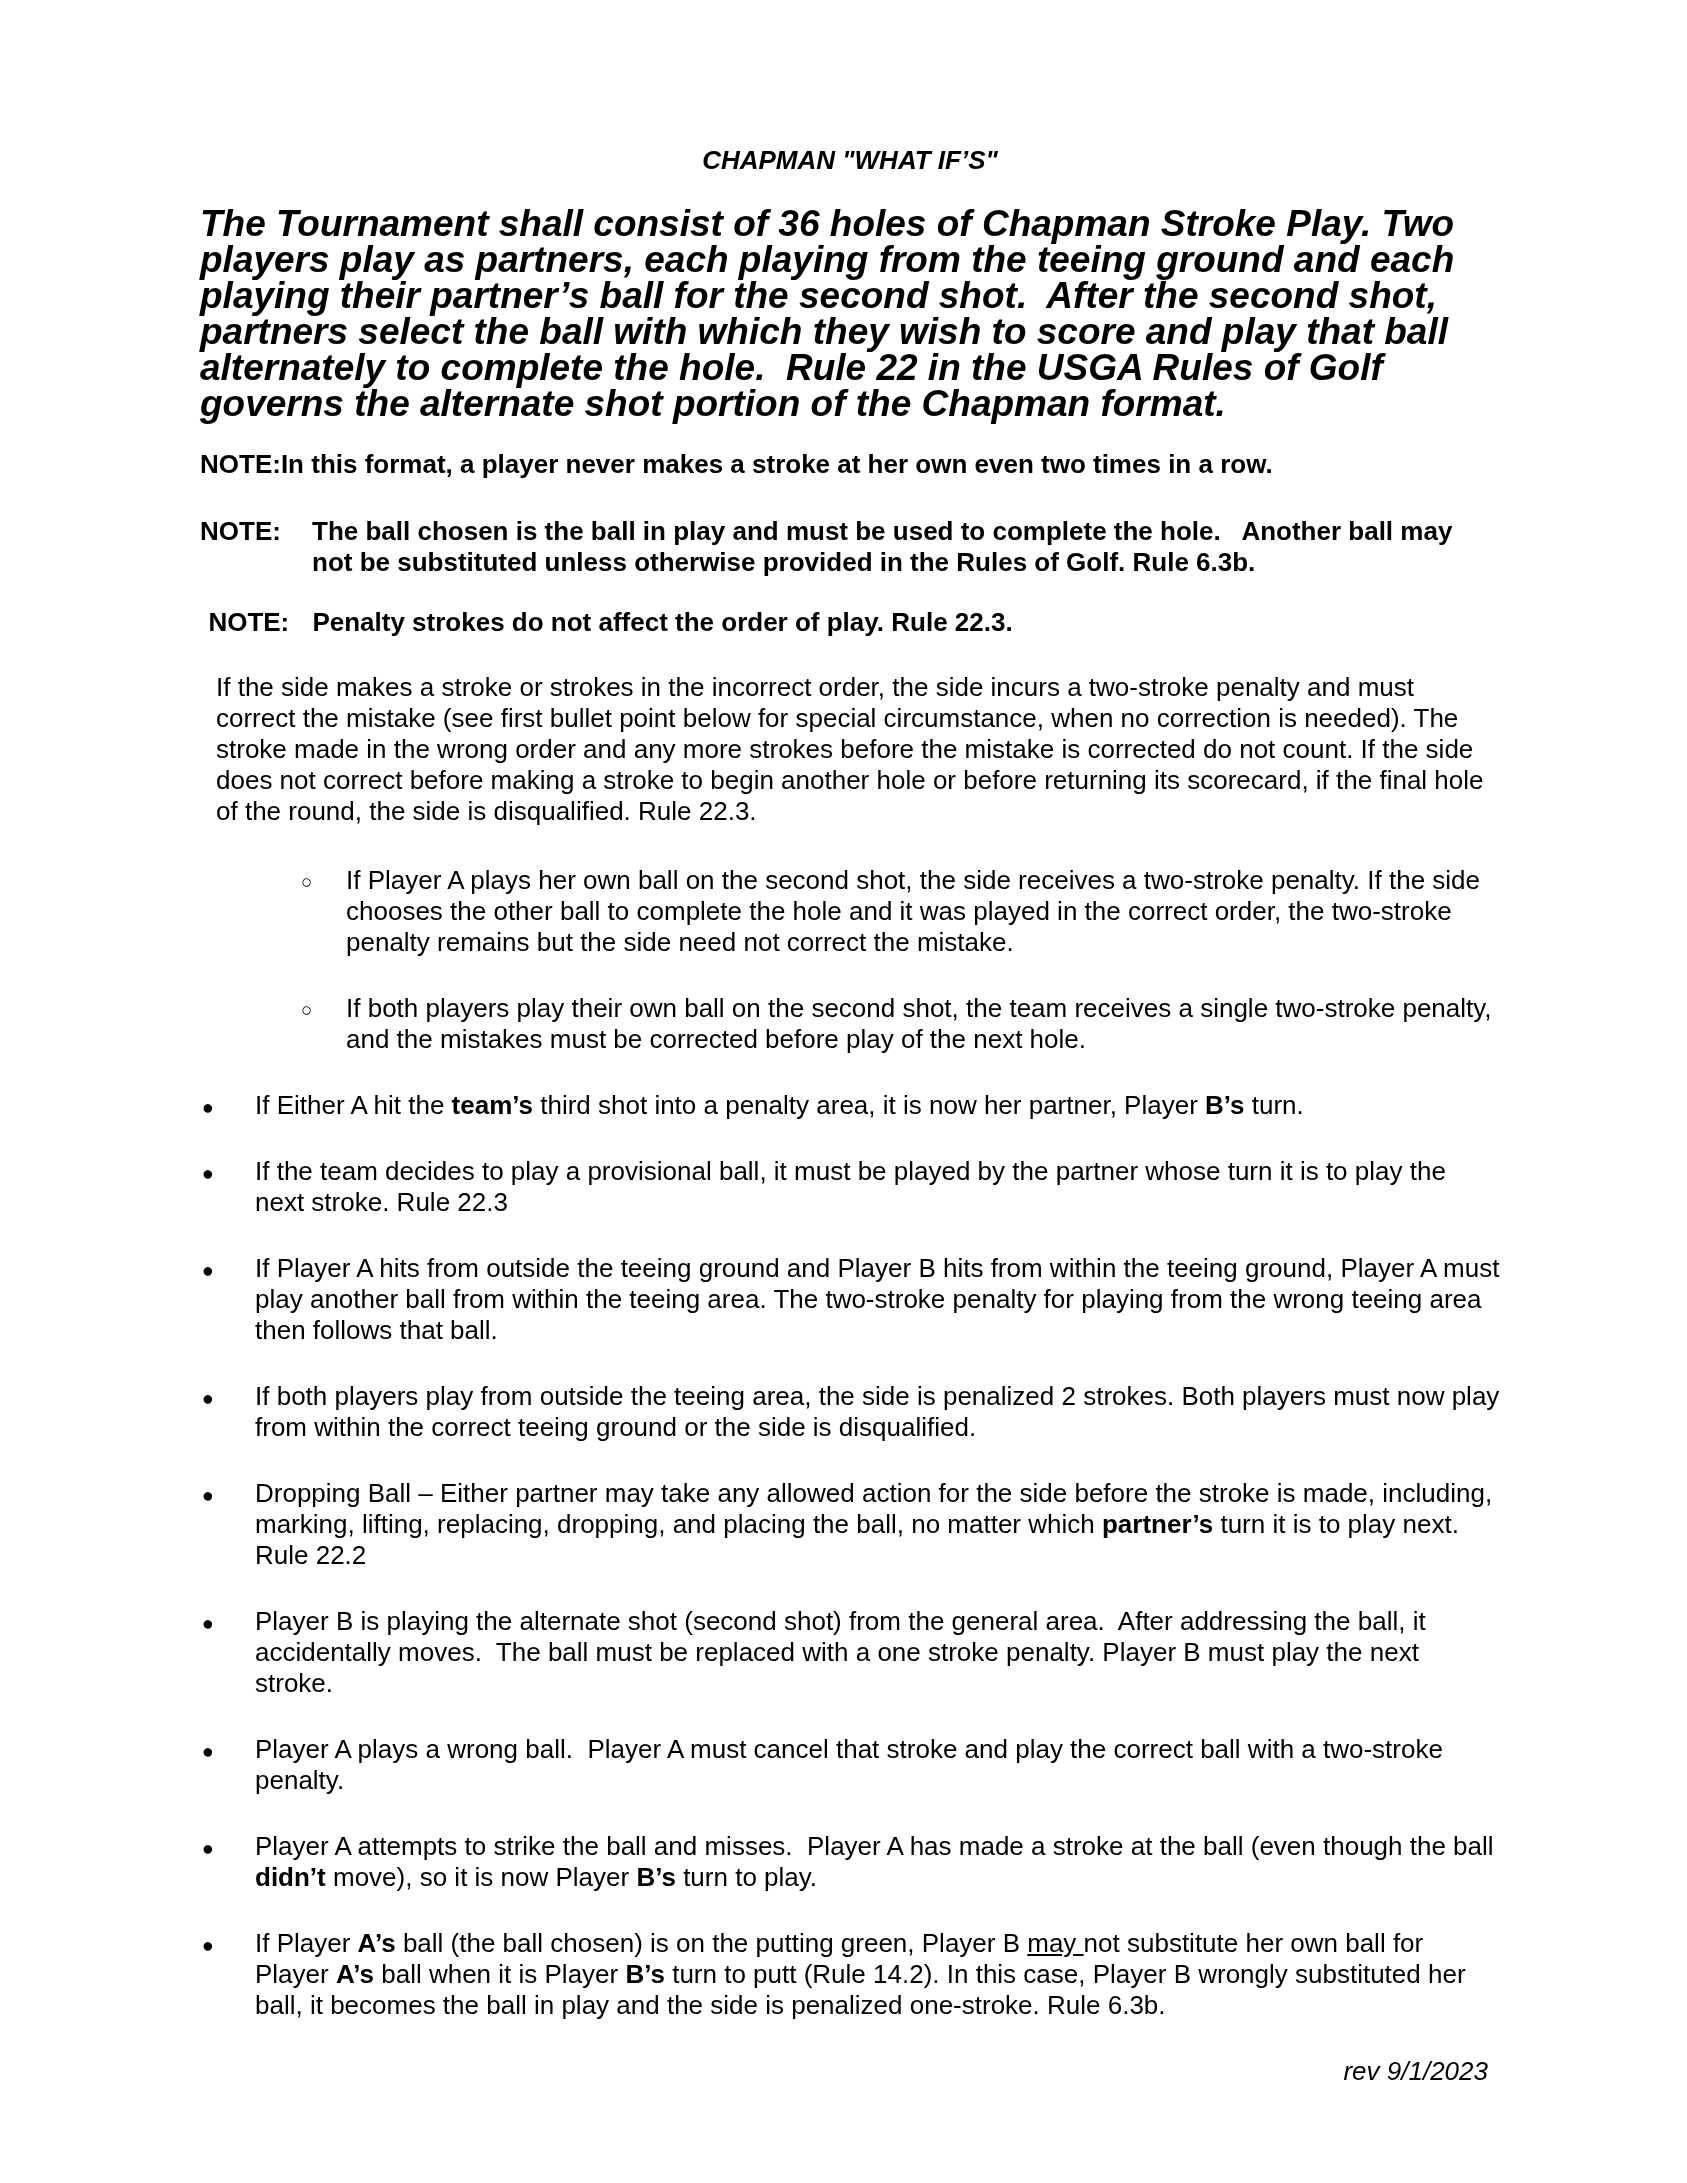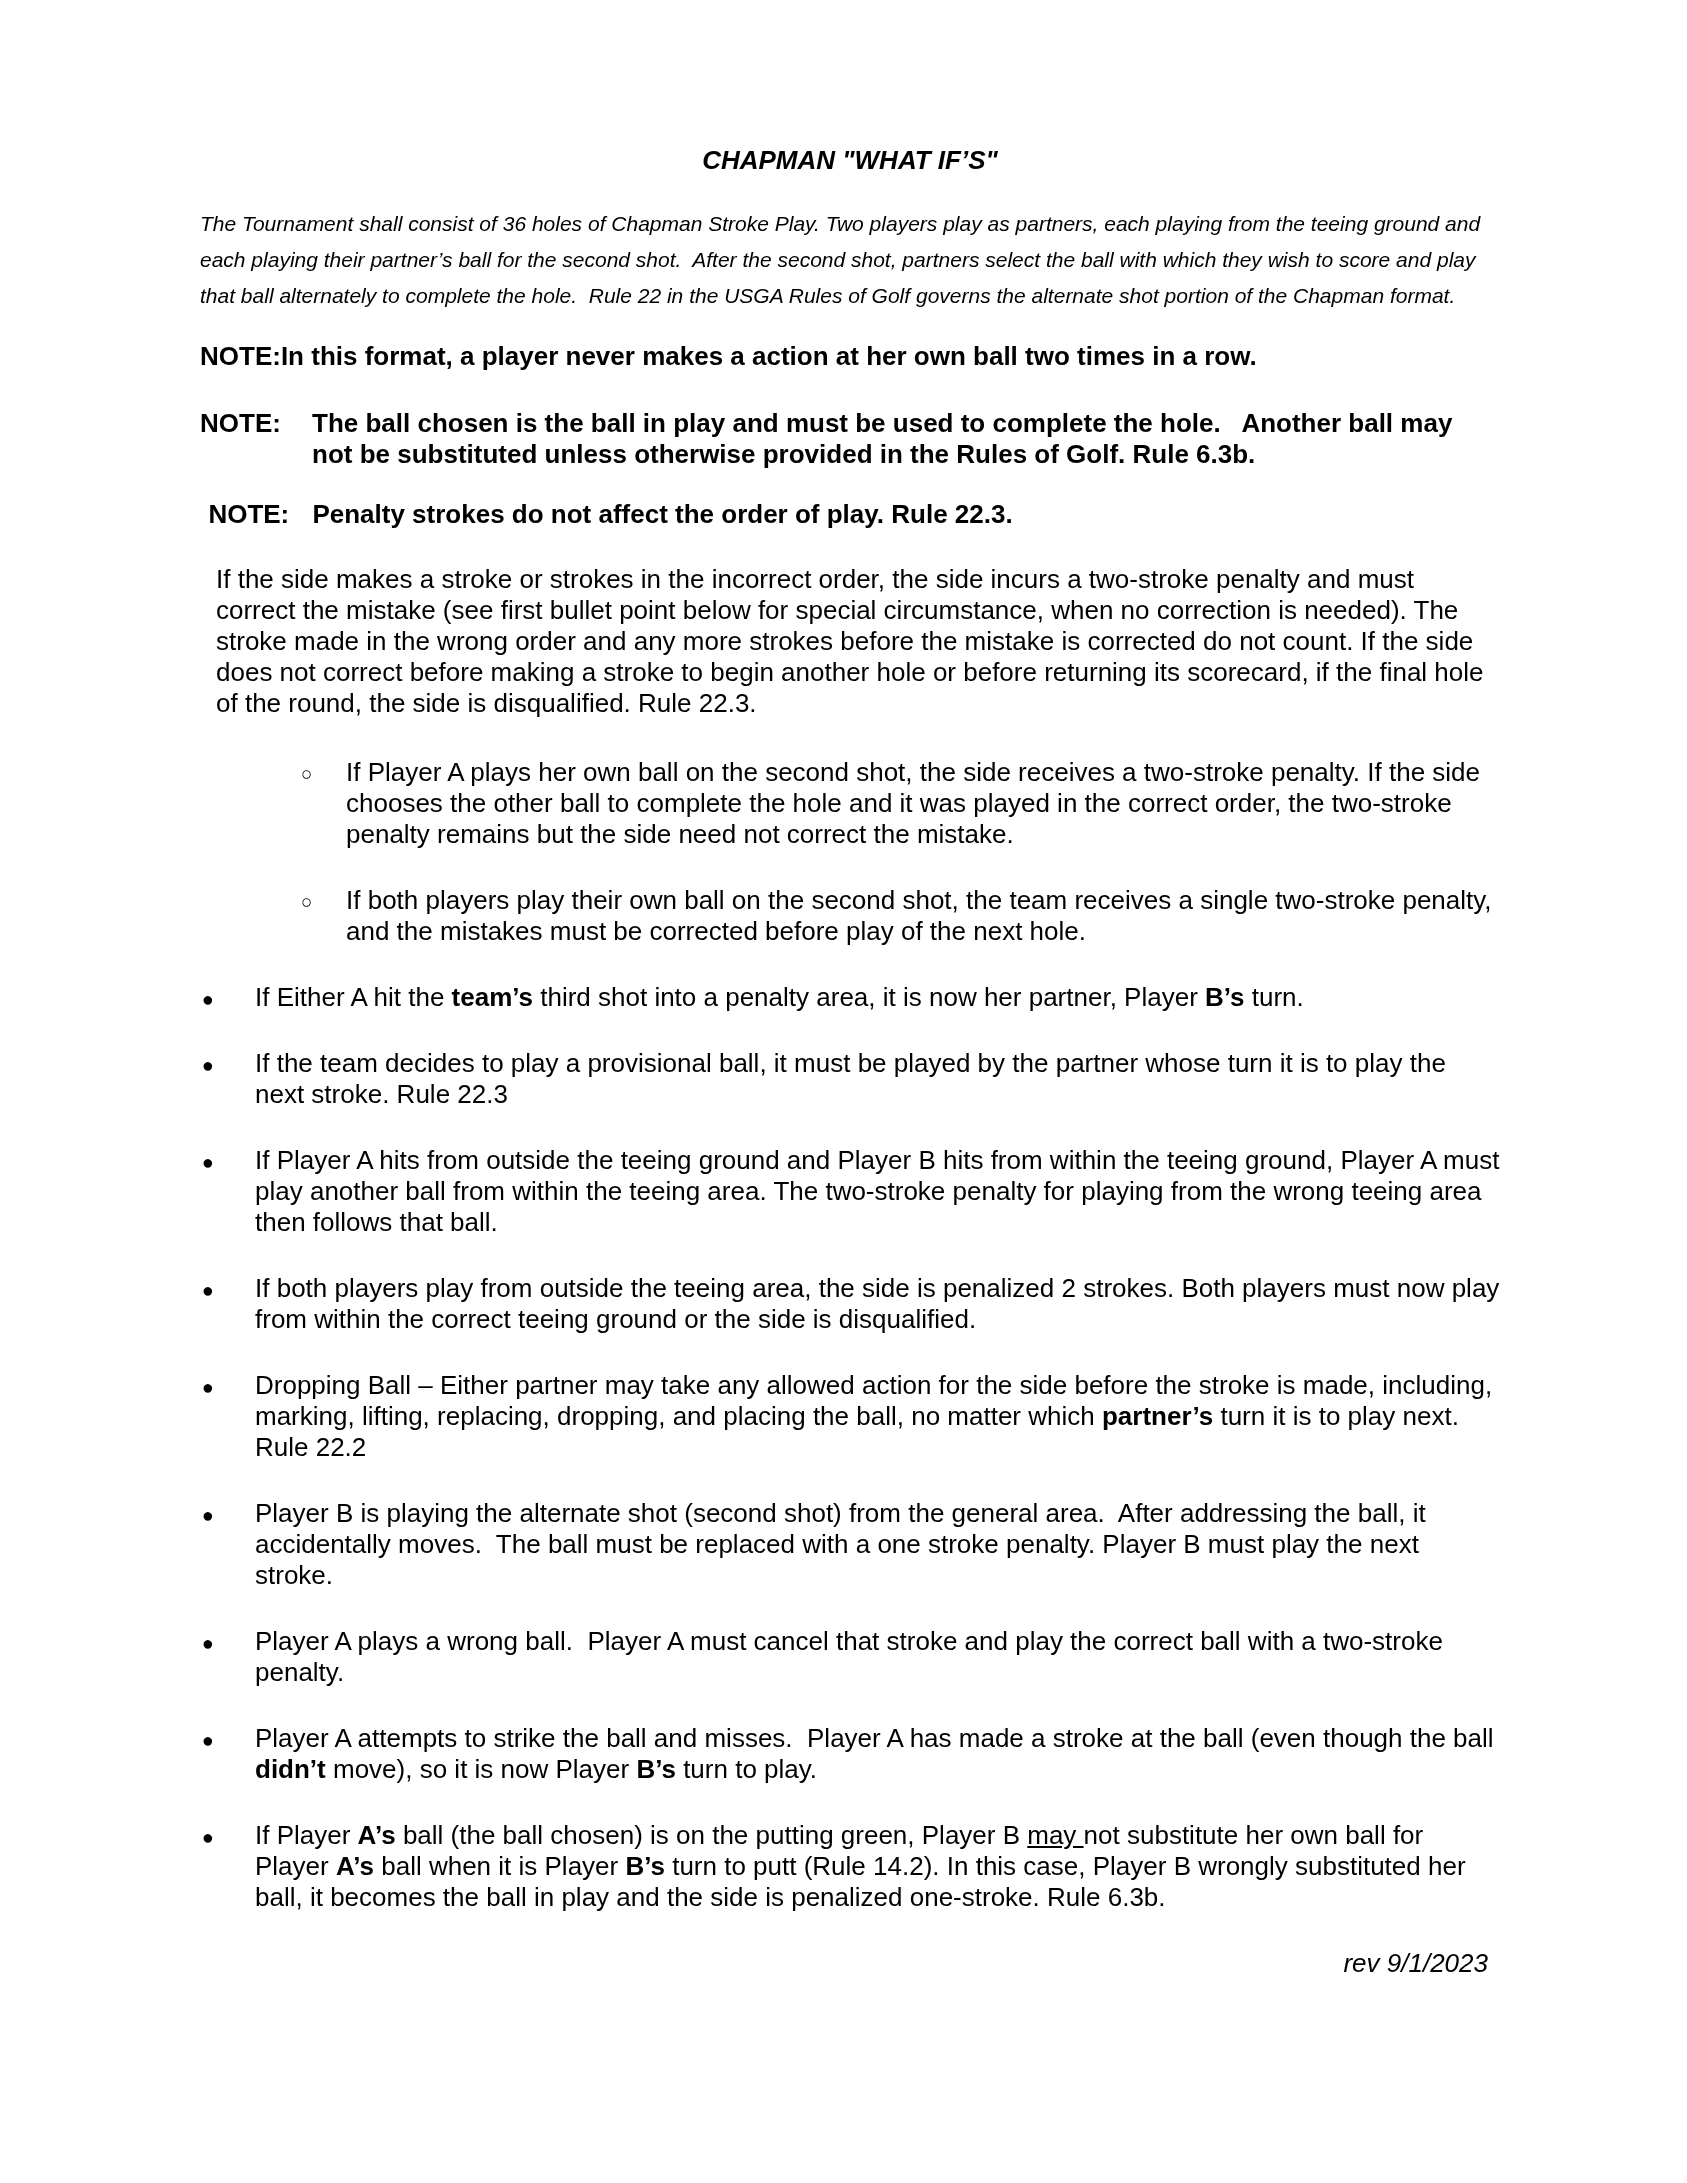--- a/index.html
+++ b/index.html
@@ -18,23 +18,23 @@
   }
   .title{
     font-size:26px;
     font-weight:bold;
     font-style:italic;
     text-align:center;
     margin:0 0 30px 0;
     white-space:pre-wrap;
   }
   .intro{
-    font-size:21px;
+    font-size:37px;
     line-height:36px;
-    font-weight:normal;
+    font-weight:bold;
     font-style:italic;
     margin:0 0 27px 0;
     white-space:pre-wrap;
   }
   .note{
     display:flex;
     font-weight:bold;
     margin:0 15px 36px 0;
   }
   .note .nlabel{flex:0 0 78px;}
@@ -83,21 +83,21 @@
 <body>
 
 <main class="page">
 
   <h1 class="title">CHAPMAN "WHAT IF’S"</h1>
 
   <p class="intro">The Tournament shall consist of 36 holes of Chapman Stroke Play. Two players play as partners, each playing from the teeing ground and each playing their partner’s ball for the second shot.  After the second shot, partners select the ball with which they wish to score and play that ball alternately to complete the hole.  Rule 22 in the USGA Rules of Golf governs the alternate shot portion of the Chapman format.</p>
 
   <div class="note n1">
     <span class="nlabel">NOTE:</span>
-    <span class="ntext runs"><span>In this format, a player </span><span style="">never</span><span> makes a action at her own ball two times in a row.</span></span>
+    <span class="ntext runs"><span>In this format, a player </span><span style="">never</span><span> makes a stroke at her own even two times in a row.</span></span>
   </div>
 
   <div class="note n2">
     <span class="nlabel">NOTE:</span>
     <span class="ntext runs"><span>The ball chosen is the ball in play and must be used to complete the hole.   Another ball may not be substituted unless otherwise provided in the Rules of Golf. Rule 6.3b.</span></span>
   </div>
 
   <div class="note n3">
     <span class="nlabel">NOTE:</span>
     <span class="ntext runs"><span>Penalty strokes do not affect the order of play. Rule 22.3.</span></span>

